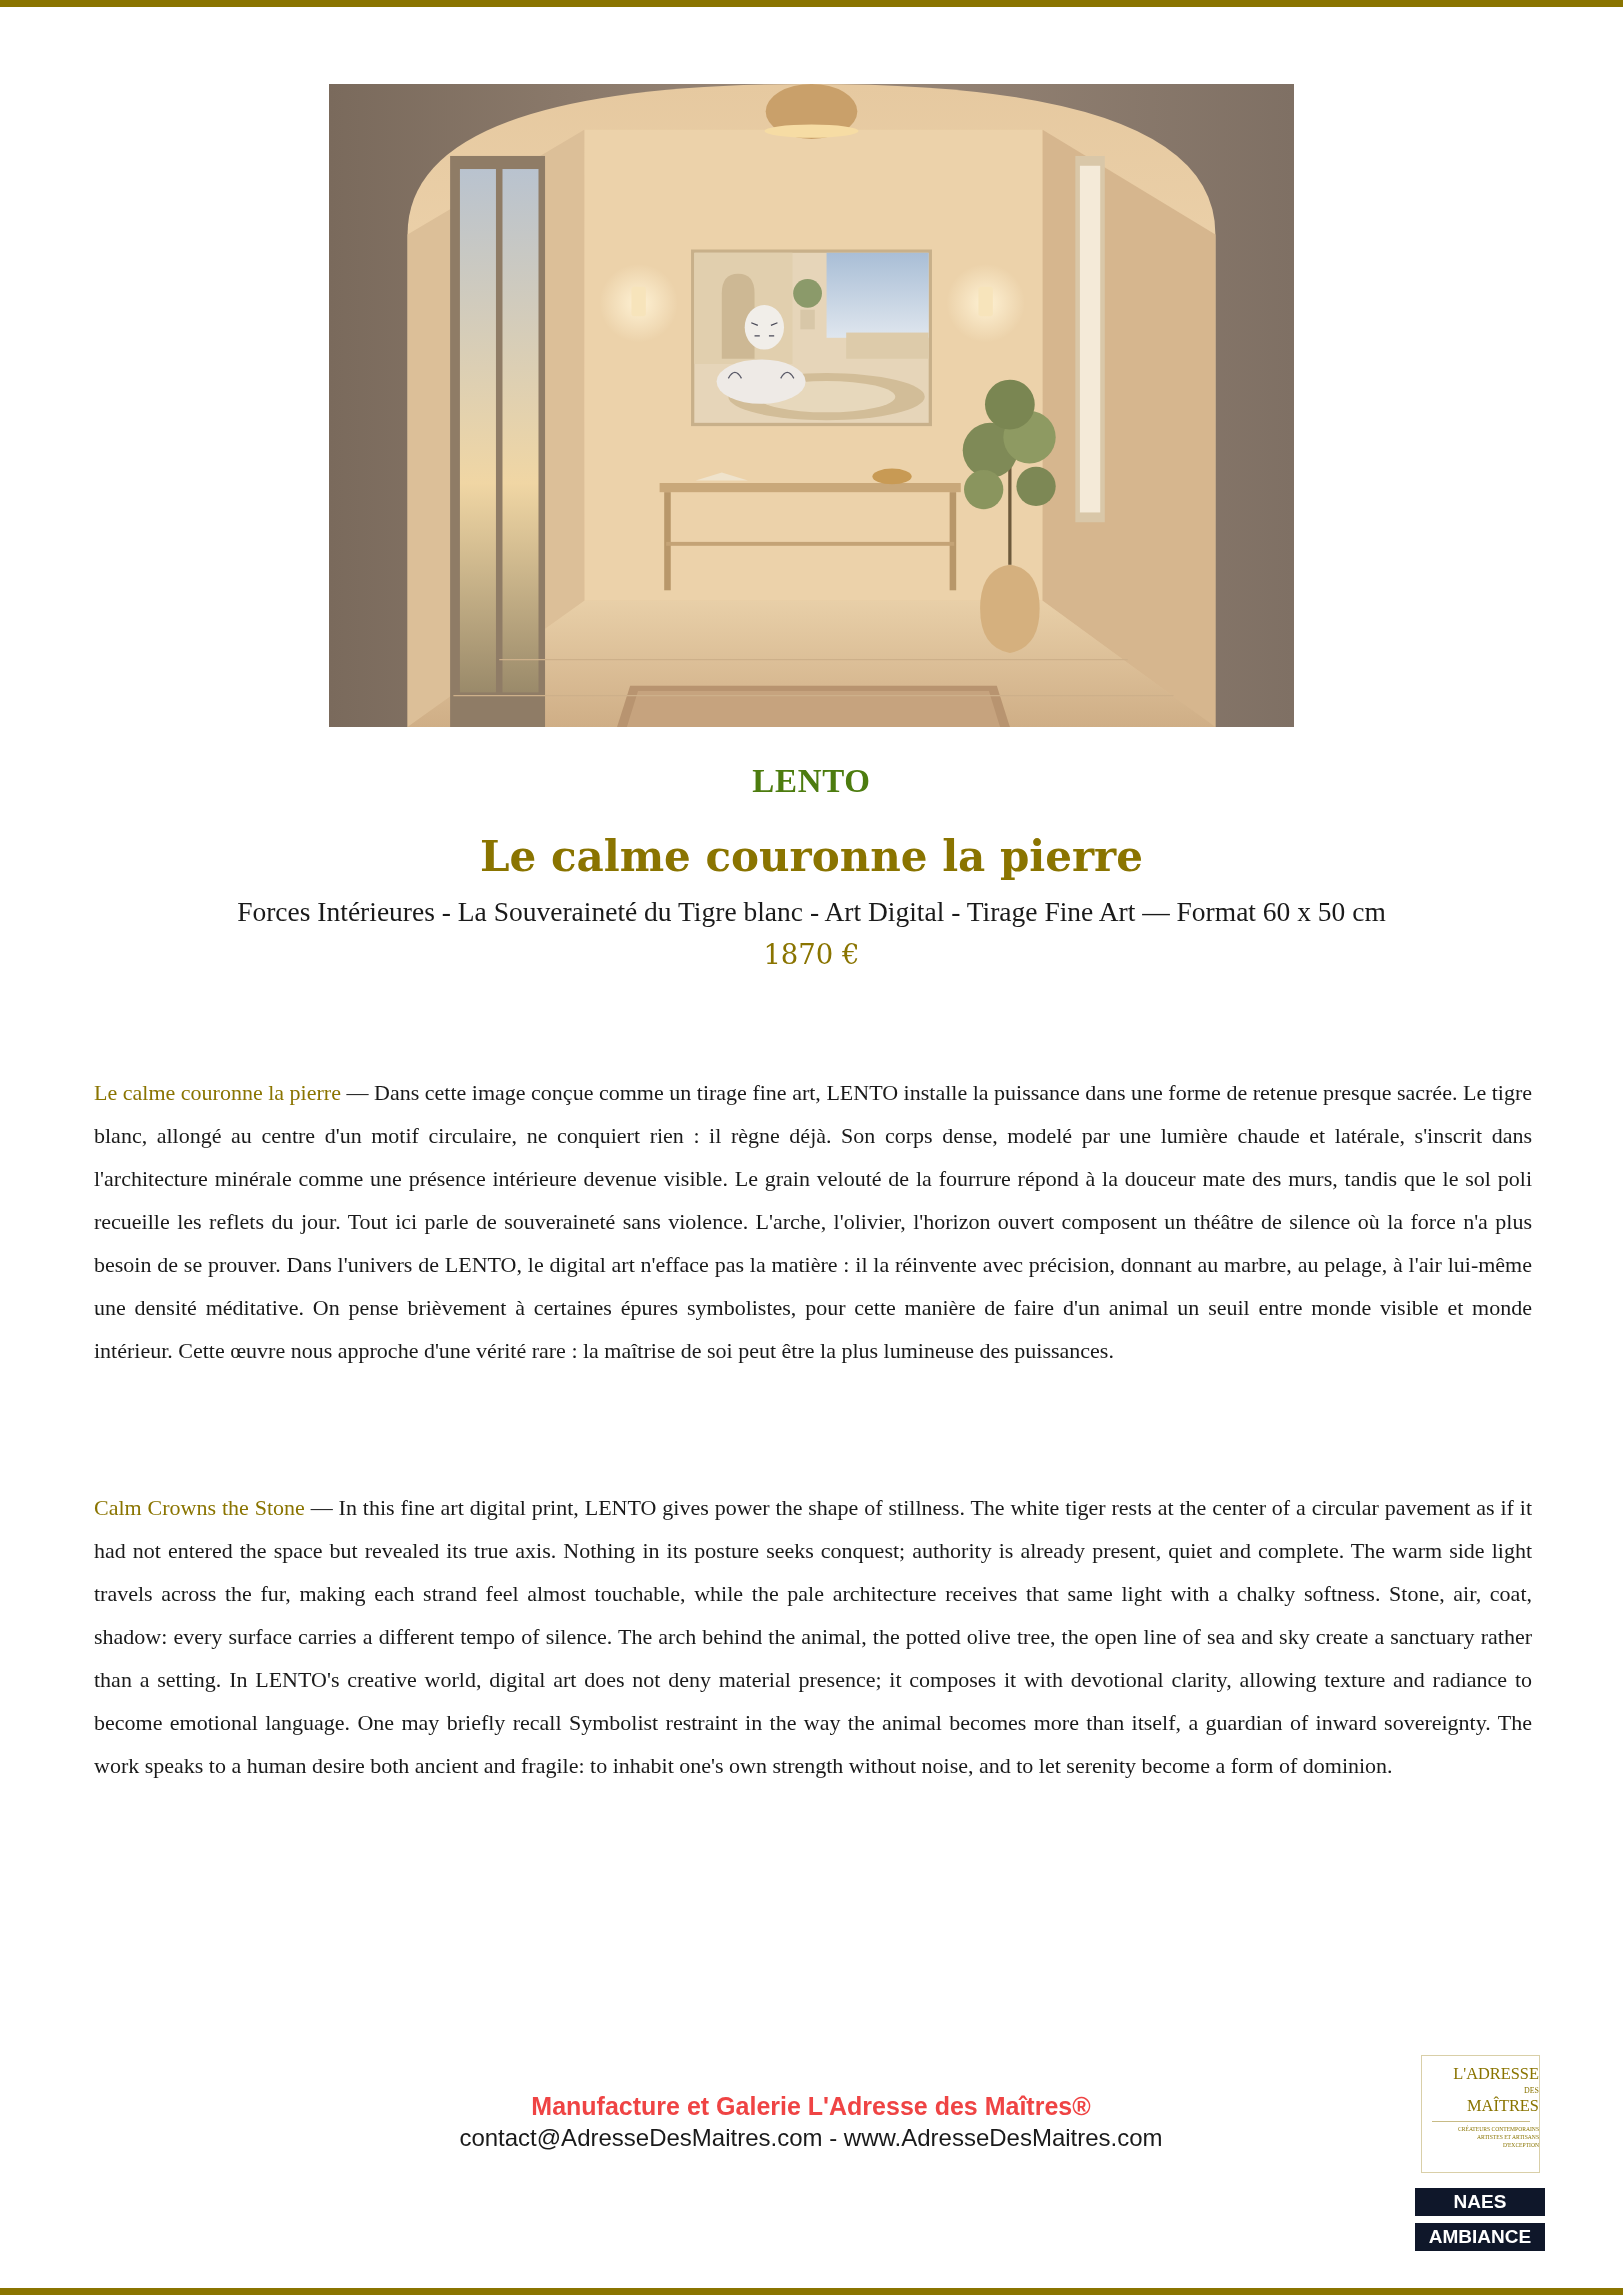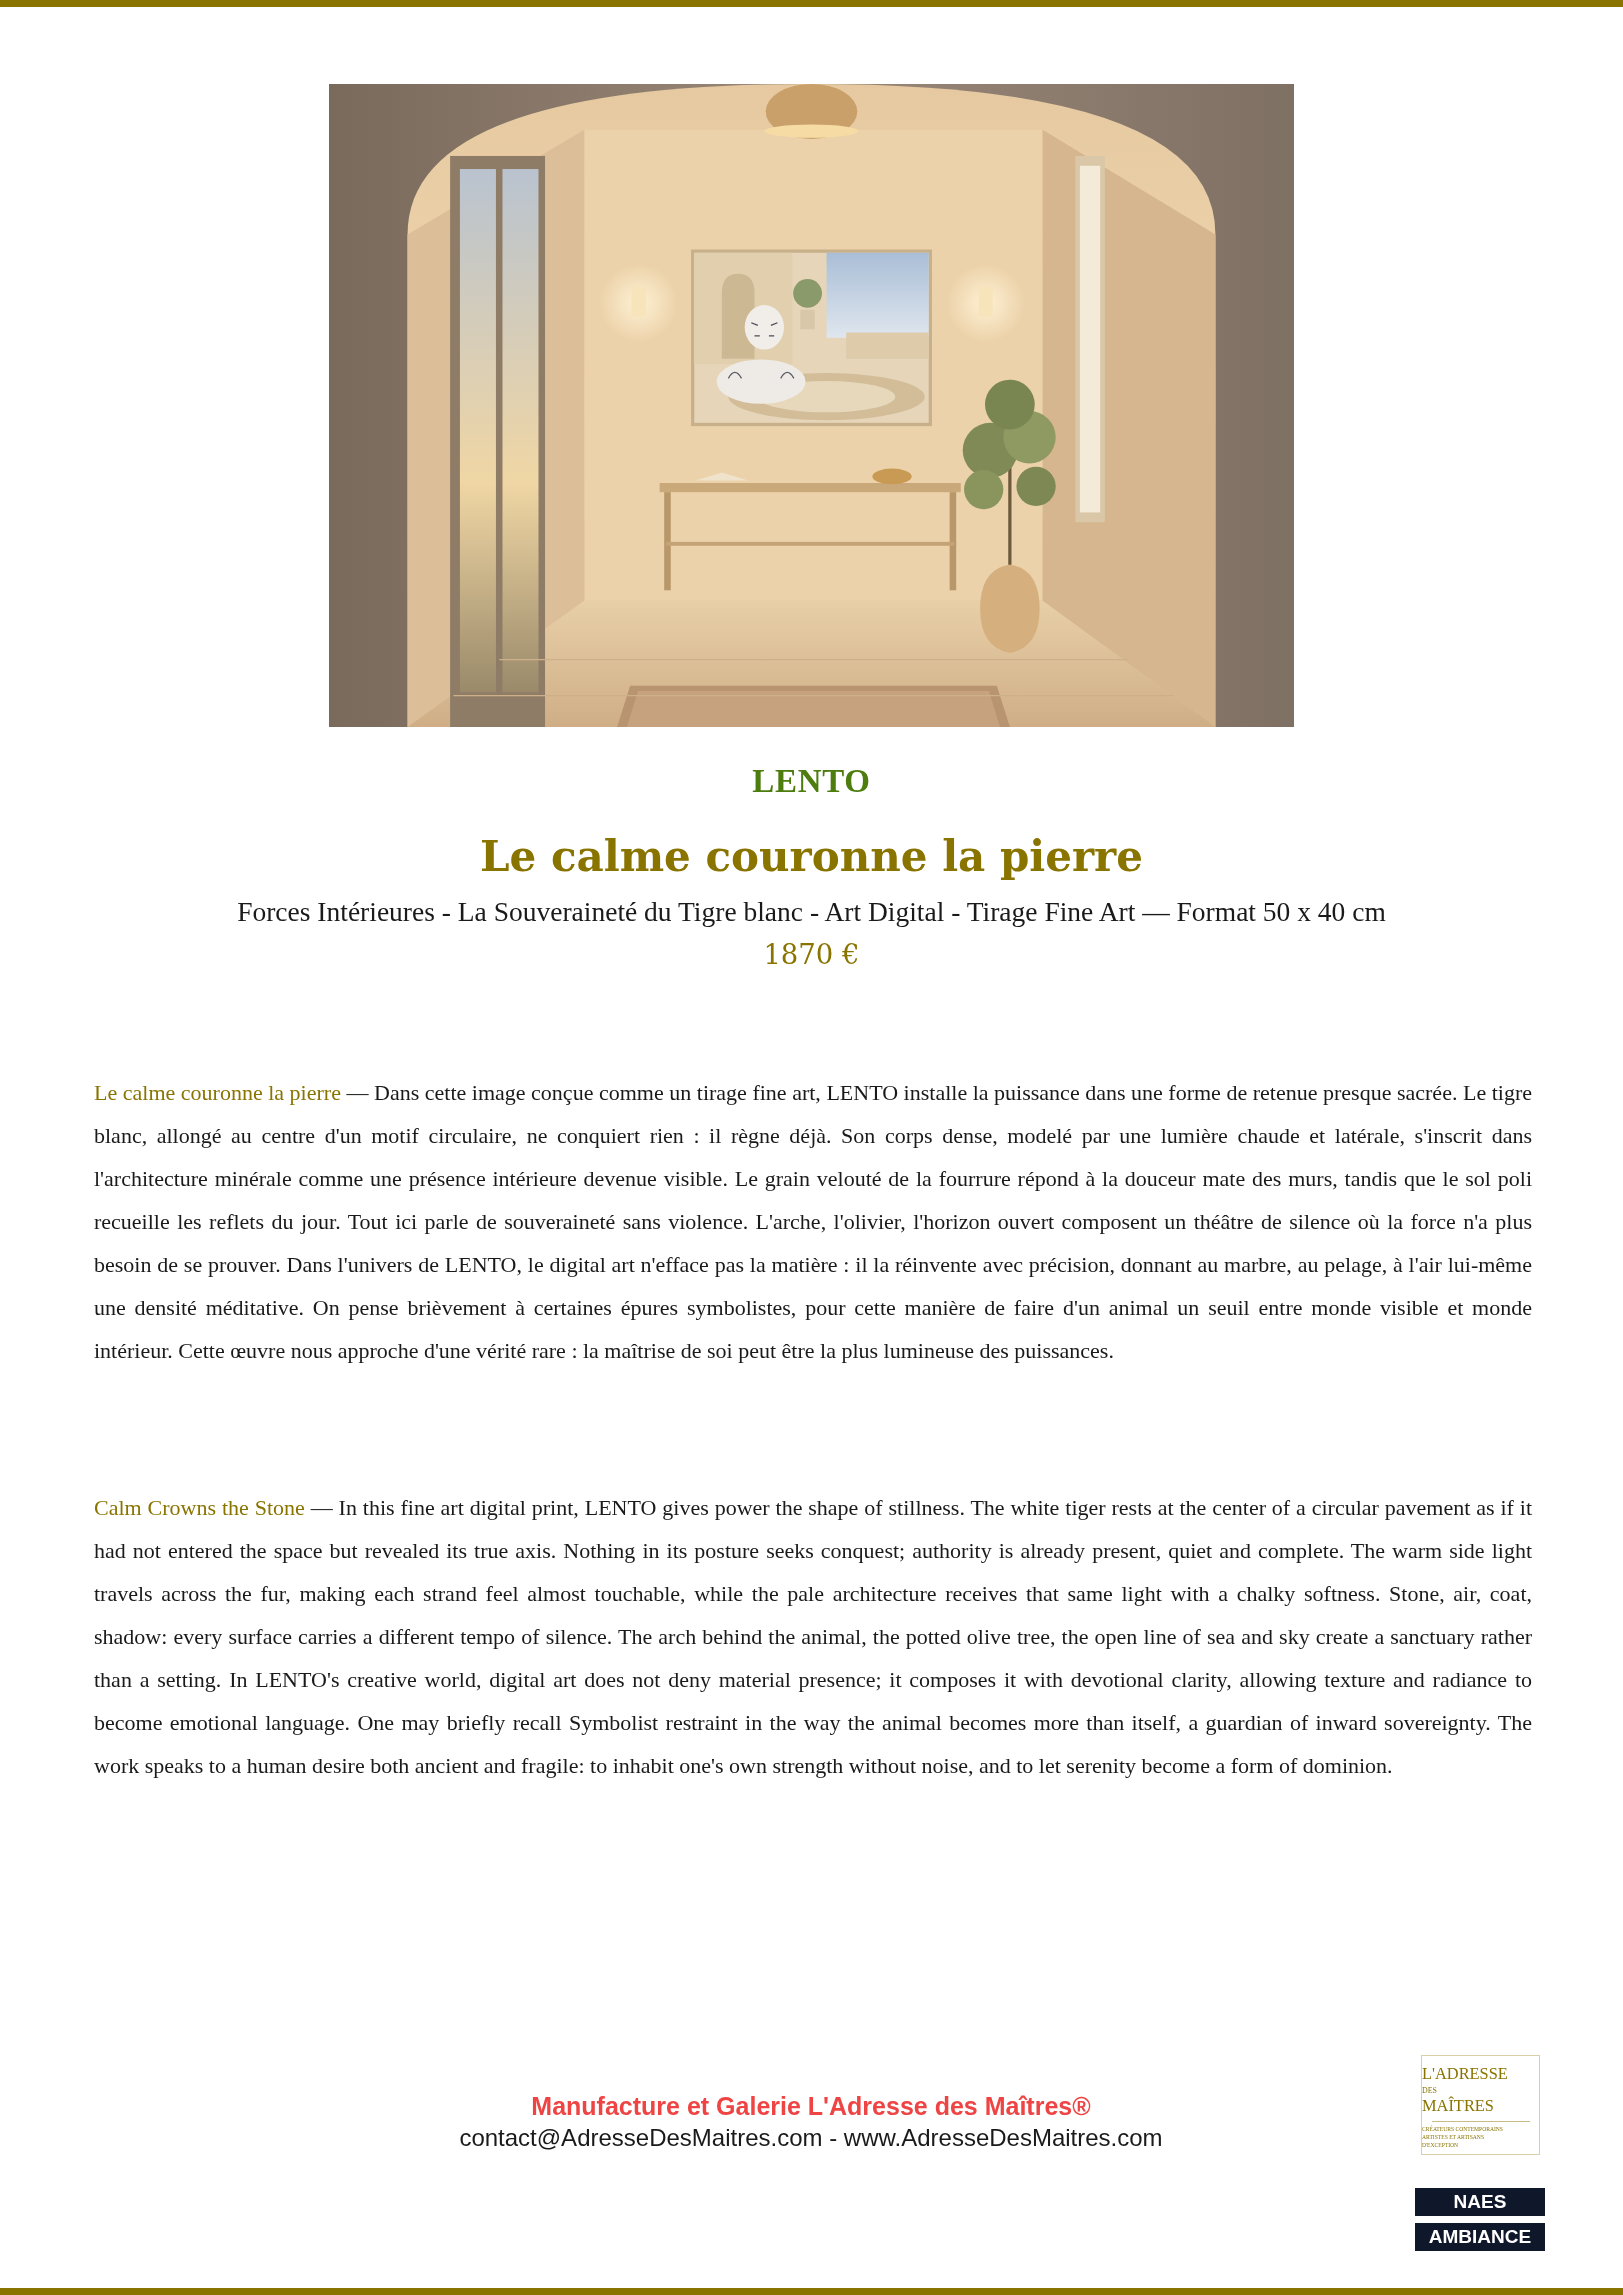--- a/index.html
+++ b/index.html
@@ -34,22 +34,22 @@
   .lead { color:#8a7400; }
 
   .footer {
     position:absolute; left:353px; width:916px; top:2091px; text-align:center;
     font-family:"Liberation Sans", sans-serif; font-size:24px; line-height:31px;
   }
   .footer .gold { color:#ef4444; font-weight:bold; font-size:25px; }
   .footer .dark { color:#1a1a1a; }
 
   .logo {
-    position:absolute; left:1421px; top:2055px; width:119px; height:100px;
-    border:1.3px solid #d9cfa8; box-sizing:border-box; text-align:left;
+    position:absolute; left:1421px; top:2055px; width:119px; height:118px;
+    border:1.3px solid #d9cfa8; box-sizing:border-box; text-align:right;
     font-family:"Liberation Serif", serif; color:#8a7400; background:#fff;
   }
   .logo .l1 { font-size:16.4px; margin-top:9.2px; line-height:18.3px; }
   .logo .l2 { font-size:7.9px; line-height:10.5px; margin-top:2.6px; }
   .logo .l3 { font-size:16.4px; line-height:18.3px; }
   .logo .rule { width:98px; height:0.7px; background:#c8bb86; margin:6.5px auto 3.9px; }
   .logo .l4 { font-size:5.6px; line-height:7.9px; }
   .badge {
     position:absolute; left:1415px; width:130px; height:27.5px; background:#0f172a;
     color:#fff; font-family:"Liberation Sans", sans-serif; font-weight:bold; font-size:19px;
@@ -156,21 +156,21 @@
 
     <polygon points="440,983 460,920 1020,920 1040,983" fill="#b89470"></polygon>
     <polygon points="455,983 472,928 1008,928 1025,983" fill="#c6a37e"></polygon>
 
     <path d="M260,880 L1220,880 M190,935 L1290,935" stroke="#cdb08a" stroke-width="2" fill="none"></path>
   </svg>
 </div>
 
 <div class="center artist">LENTO</div>
 <div class="center title">Le calme couronne la pierre</div>
-<div class="center subtitle">Forces Intérieures - La Souveraineté du Tigre blanc - Art Digital - Tirage Fine Art — Format 50 x 40 cm</div>
+<div class="center subtitle">Forces Intérieures - La Souveraineté du Tigre blanc - Art Digital - Tirage Fine Art — Format 60 x 50 cm</div>
 <div class="center price">1870 €</div>
 
 <p class="body-text p1" style="margin:0;">
   <span class="lead">Le calme couronne la pierre</span><span> — Dans cette image conçue comme un tirage fine art, LENTO installe la puissance dans une forme de retenue presque sacrée. Le tigre blanc, allongé au centre d'un motif circulaire, ne conquiert rien : il règne déjà. Son corps dense, modelé par une lumière chaude et latérale, s'inscrit dans l'architecture minérale comme une présence intérieure devenue visible. Le grain velouté de la fourrure répond à la douceur mate des murs, tandis que le sol poli recueille les reflets du jour. Tout ici parle de souveraineté sans violence. L'arche, l'olivier, l'horizon ouvert composent un théâtre de silence où la force n'a plus besoin de se prouver. Dans l'univers de LENTO, le digital art n'efface pas la matière : il la réinvente avec précision, donnant au marbre, au pelage, à l'air lui-même une densité méditative. On pense brièvement à certaines épures symbolistes, pour cette manière de faire d'un animal un seuil entre monde visible et monde intérieur. Cette œuvre nous approche d'une vérité rare : la maîtrise de soi peut être la plus lumineuse des puissances.</span>
 </p>
 
 <p class="body-text p2" style="margin:0;">
   <span class="lead">Calm Crowns the Stone</span><span> — In this fine art digital print, LENTO gives power the shape of stillness. The white tiger rests at the center of a circular pavement as if it had not entered the space but revealed its true axis. Nothing in its posture seeks conquest; authority is already present, quiet and complete. The warm side light travels across the fur, making each strand feel almost touchable, while the pale architecture receives that same light with a chalky softness. Stone, air, coat, shadow: every surface carries a different tempo of silence. The arch behind the animal, the potted olive tree, the open line of sea and sky create a sanctuary rather than a setting. In LENTO's creative world, digital art does not deny material presence; it composes it with devotional clarity, allowing texture and radiance to become emotional language. One may briefly recall Symbolist restraint in the way the animal becomes more than itself, a guardian of inward sovereignty. The work speaks to a human desire both ancient and fragile: to inhabit one's own strength without noise, and to let serenity become a form of dominion.</span>
 </p>
 

